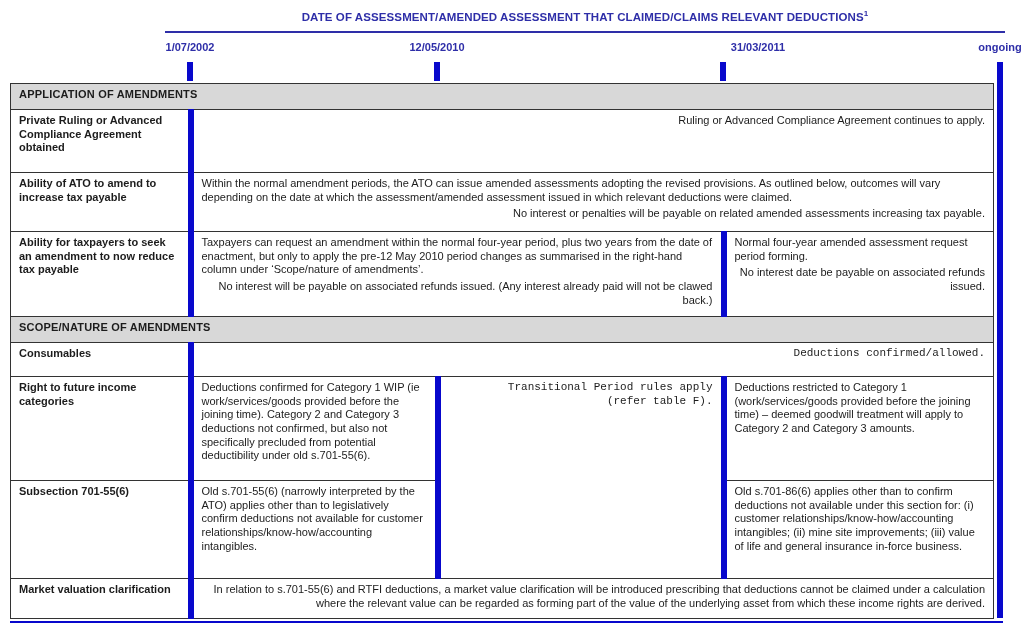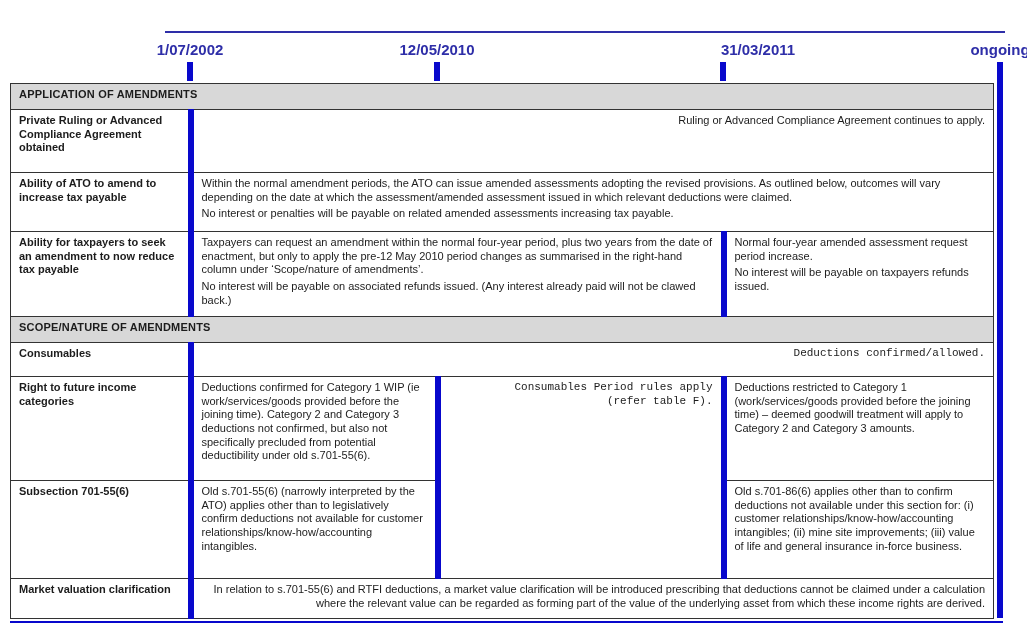--- a/index.html
+++ b/index.html
@@ -30,21 +30,21 @@
   .tl-title sup { font-size: 8px; }
   .tl-line {
     position: absolute;
     top: 31px; left: 165px; width: 840px; height: 0;
     border-top: 2px solid #2E2EA8;
   }
   .tl-date {
     position: absolute;
     top: 41px;
     transform: translateX(-50%);
-    font-size: 15px;
+    font-size: 11px;
     font-weight: bold;
     color: #2E2EA8;
     white-space: nowrap;
   }
   .tl-tick {
     position: absolute;
     top: 62px;
     width: 6px; height: 19px;
     background: #0808CC;
   }
@@ -88,37 +88,38 @@
     letter-spacing: 0.2px;
   }
   td.lbl {
     font-weight: bold;
     padding: 5px 6px 4px 8px;
     margin-left: 35px;
   }
   td.blue-l { border-left: 6px solid #0808CC; }
   td.center { text-align: right; }
   td.vmid   { vertical-align: middle; font-family: Liberation Mono, monospace; }
-  .para + .para { margin-top: 3px; }
+  .para + .para { margin-top: 3px; text-align: right; }
   .u { }
 
   .h-sec  { height: 26px; }
   .h-r1   { height: 63px; }
   .h-r2   { height: 59px; }
   .h-r3   { height: 85px; }
   .h-r4   { height: 34px; }
   .h-r5   { height: 104px; }
   .h-r6   { height: 98px; }
   .h-r7   { height: 40px; }
 </style>
 </head>
 <body>
 
 <div id="page">
 
+  <div class="tl-title"><span>DATE OF ASSESSMENT/AMENDED ASSESSMENT THAT CLAIMED/CLAIMS RELEVANT DEDUCTIONS</span><sup>1</sup></div>
 
   <div class="tl-line"></div>
 
   <div class="tl-date" style="left:190px;">1/07/2002</div>
   <div class="tl-date" style="left:437px;">12/05/2010</div>
   <div class="tl-date" style="left:723px;margin-left:35px;">31/03/2011</div>
   <div class="tl-date" style="left:1000px;">ongoing</div>
 
   <div class="tl-tick" style="left:187px;"></div>
   <div class="tl-tick" style="left:434px;"></div>
@@ -154,39 +155,39 @@
       </td>
     </tr>
 
     <tr class="h-r3">
       <td class="lbl"><span>Ability for taxpayers to seek an amendment to now </span><span class="u">reduce tax payable</span></td>
       <td class="blue-l" colspan="2">
         <div class="para">Taxpayers can request an amendment within the normal four-year period, plus two years from the date of enactment, but only to apply the pre-12 May 2010 period changes as summarised in the right-hand column under ‘Scope/nature of amendments’.</div>
         <div class="para">No interest will be payable on associated refunds issued. (Any interest already paid will not be clawed back.)</div>
       </td>
       <td class="blue-l">
-        <div class="para">Normal four-year amended assessment request period increase.</div>
-        <div class="para">No interest will be payable on taxpayers refunds issued.</div>
+        <div class="para">Normal four-year amended assessment request period forming.</div>
+        <div class="para">No interest date be payable on associated refunds issued.</div>
       </td>
     </tr>
 
     <tr class="h-sec">
       <td class="sec" colspan="4">SCOPE/NATURE OF AMENDMENTS</td>
     </tr>
 
     <tr class="h-r4">
       <td class="lbl">Consumables</td>
       <td class="blue-l center vmid" colspan="3">Deductions confirmed/allowed.</td>
     </tr>
 
     <tr class="h-r5">
       <td class="lbl">Right to future income categories</td>
       <td class="blue-l">Deductions confirmed for Category 1 WIP (ie work/services/goods provided before the joining time). Category 2 and Category 3 deductions not confirmed, but also not specifically precluded from potential deductibility under old s.701-55(6).</td>
       <td class="blue-l center vmid" rowspan="2">
-        <div>Consumables Period rules apply</div>
+        <div>Transitional Period rules apply</div>
         <div>(refer table F).</div>
       </td>
       <td class="blue-l">Deductions restricted to Category 1 (work/services/goods provided before the joining time) – deemed goodwill treatment will apply to Category 2 and Category 3 amounts.</td>
     </tr>
 
     <tr class="h-r6">
       <td class="lbl">Subsection 701-55(6)</td>
       <td class="blue-l">Old s.701-55(6) (narrowly interpreted by the ATO) applies other than to legislatively confirm deductions not available for customer relationships/know-how/accounting intangibles.</td>
       <td class="blue-l">Old s.701-86(6) applies other than to confirm deductions not available under this section for: (i) customer relationships/know-how/accounting intangibles; (ii) mine site improvements; (iii) value of life and general insurance in-force business.</td>
     </tr>

